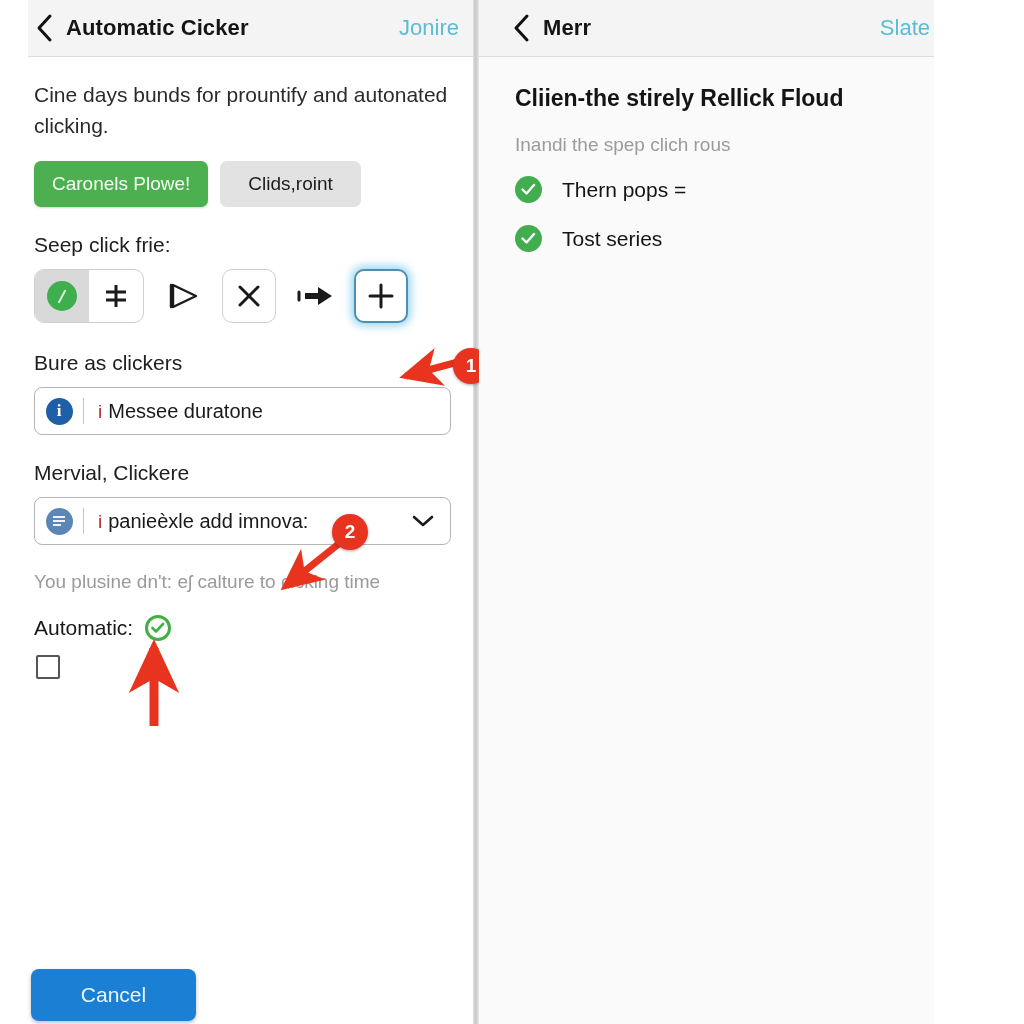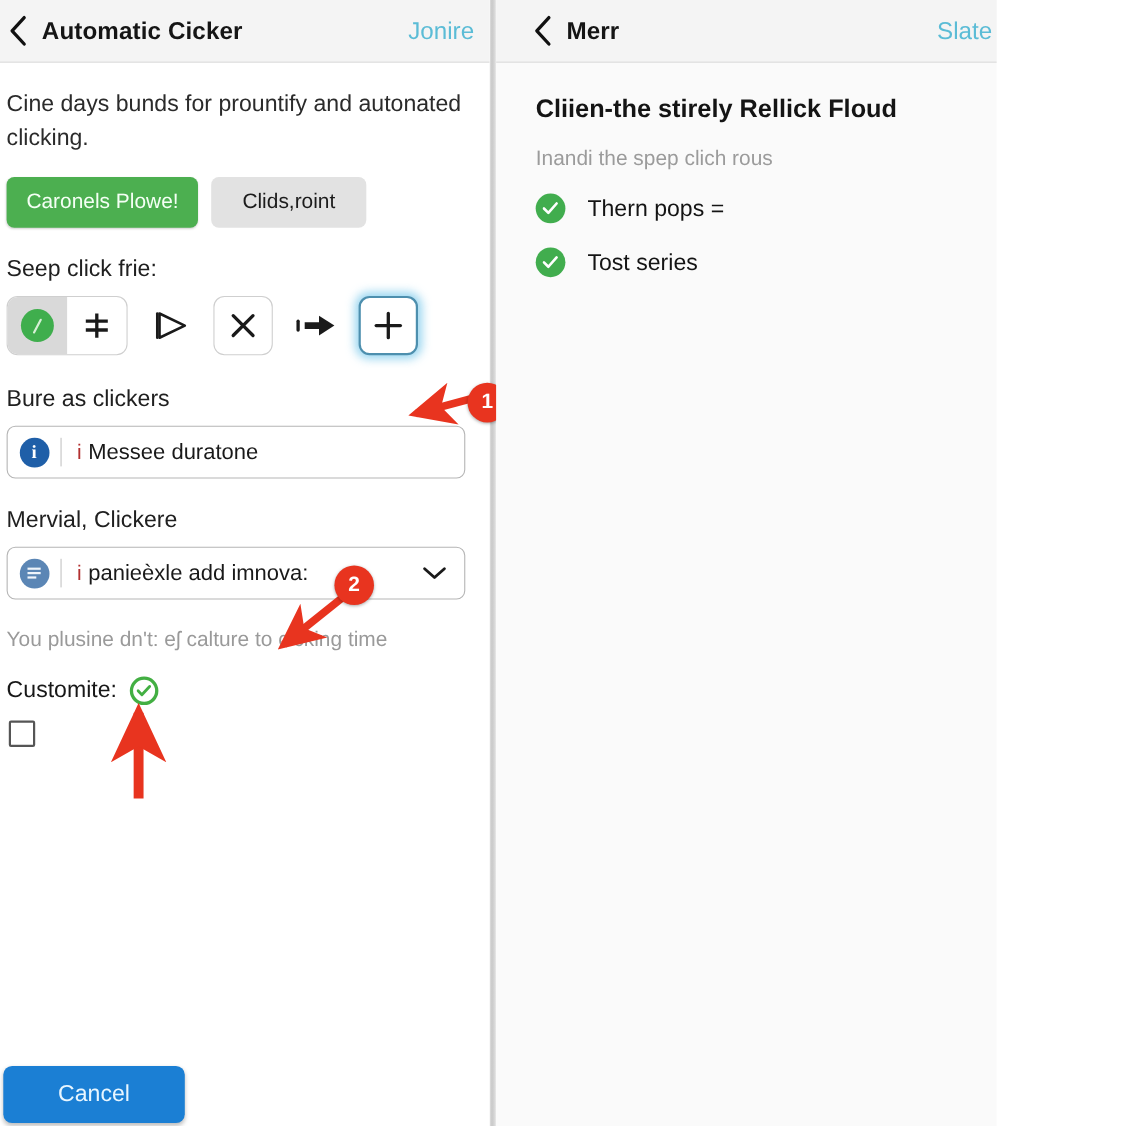--- a/index.html
+++ b/index.html
@@ -14,21 +14,21 @@
   }
   #app {
     position: relative;
     width: 1024px; height: 1024px;
     display: flex;
     background: #ffffff;
   }
 
   
   .panel { position: relative; height: 1024px; background: #ffffff; }
-  .panel-left  { width: 445px; }
+  .panel-left  { width: 445px; margin-left: 28px; }
   .panel-divider {
     width: 6px; height: 1024px;
     background: linear-gradient(to right,#e2e2e2 0%,#c9c9c9 35%,#d4d4d4 70%,#eaeaea 100%);
     flex: 0 0 6px;
   }
   .panel-right { width: 455px; background: #fafafa; }
 
   
   .topbar {
     position: relative;
@@ -385,21 +385,21 @@
         <span class="field-chevron">
           <svg width="22" height="14" viewBox="0 0 22 14" aria-hidden="true">
             <polyline points="2,3 11,11 20,3" fill="none" stroke="#1a1a1a" stroke-width="2.6" stroke-linecap="round" stroke-linejoin="round"></polyline>
           </svg>
         </span>
       </div>
 
       <p class="helper-text">You plusine dn't: eʃ calture to cicking time</p>
 
       <div class="inline-row">
-        <span class="inline-label">Customite:</span>
+        <span class="inline-label">Automatic:</span>
         <span class="check-green">
           <svg width="14" height="12" viewBox="0 0 14 12" aria-hidden="true">
             <polyline points="1.5,6 5,9.5 12,2" fill="none" stroke="#43af43" stroke-width="2.6" stroke-linecap="round" stroke-linejoin="round"></polyline>
           </svg>
         </span>
       </div>
 
       <div class="checkbox-row">
         <span class="checkbox-box"></span>
       </div>

